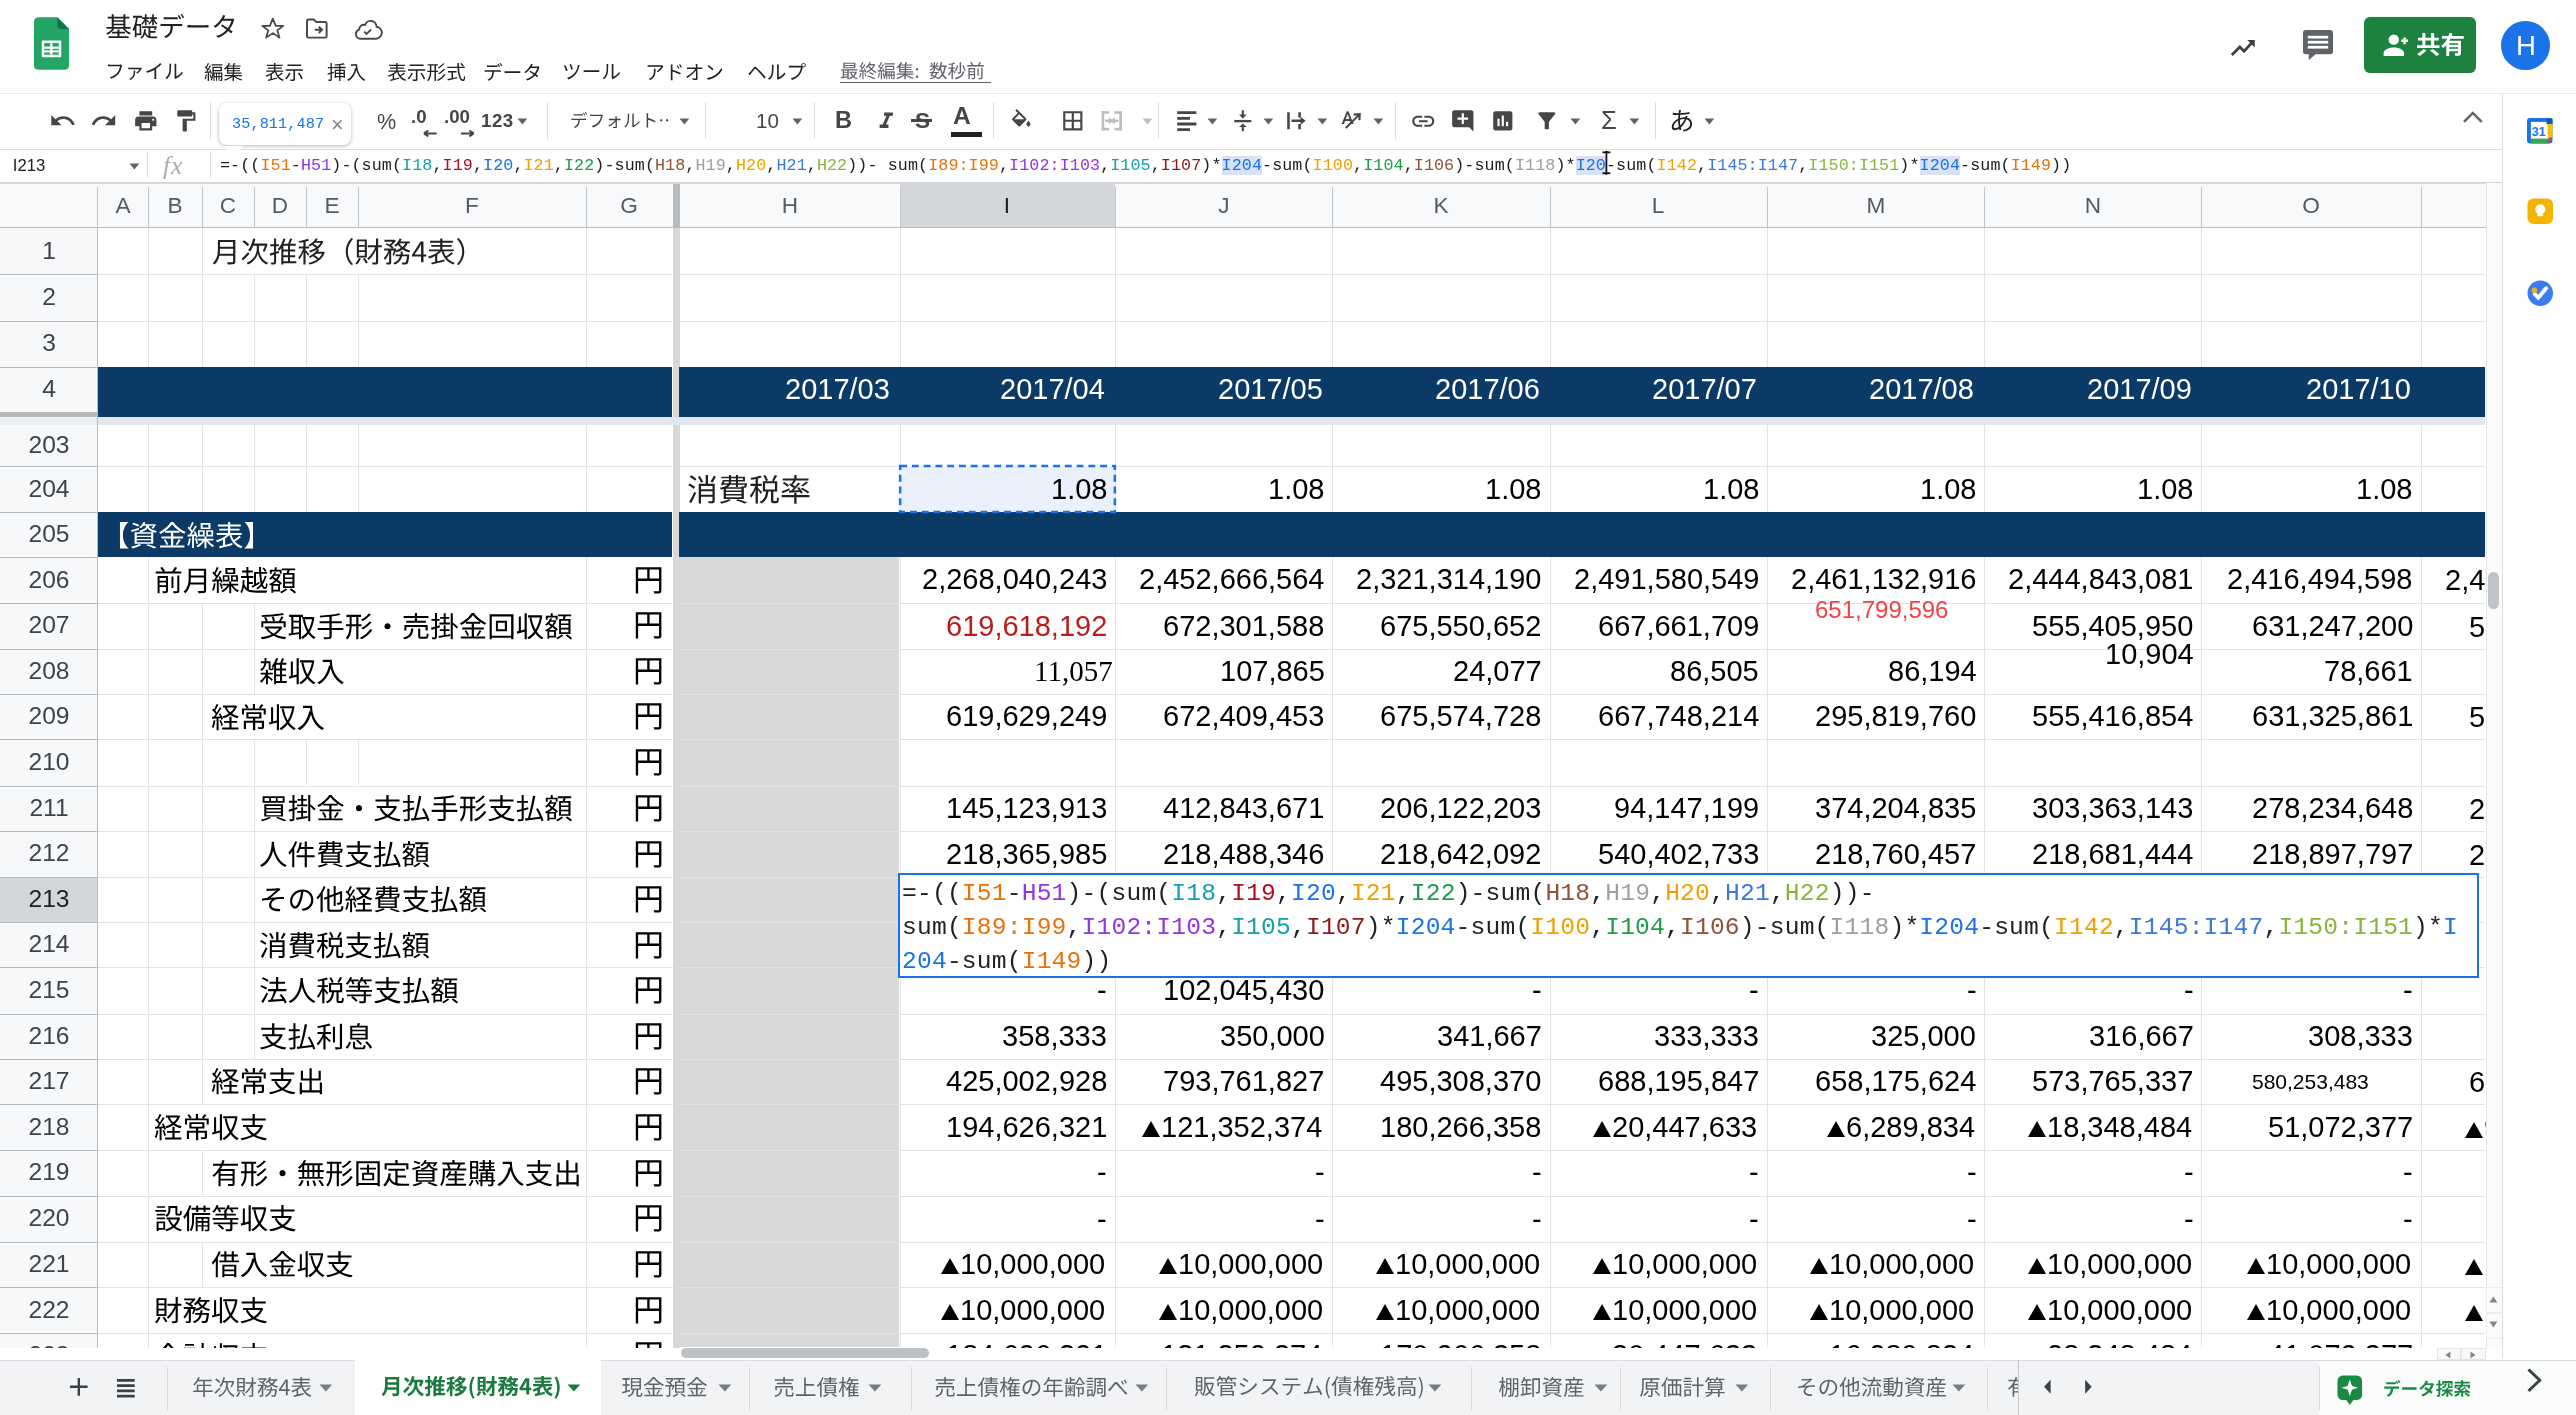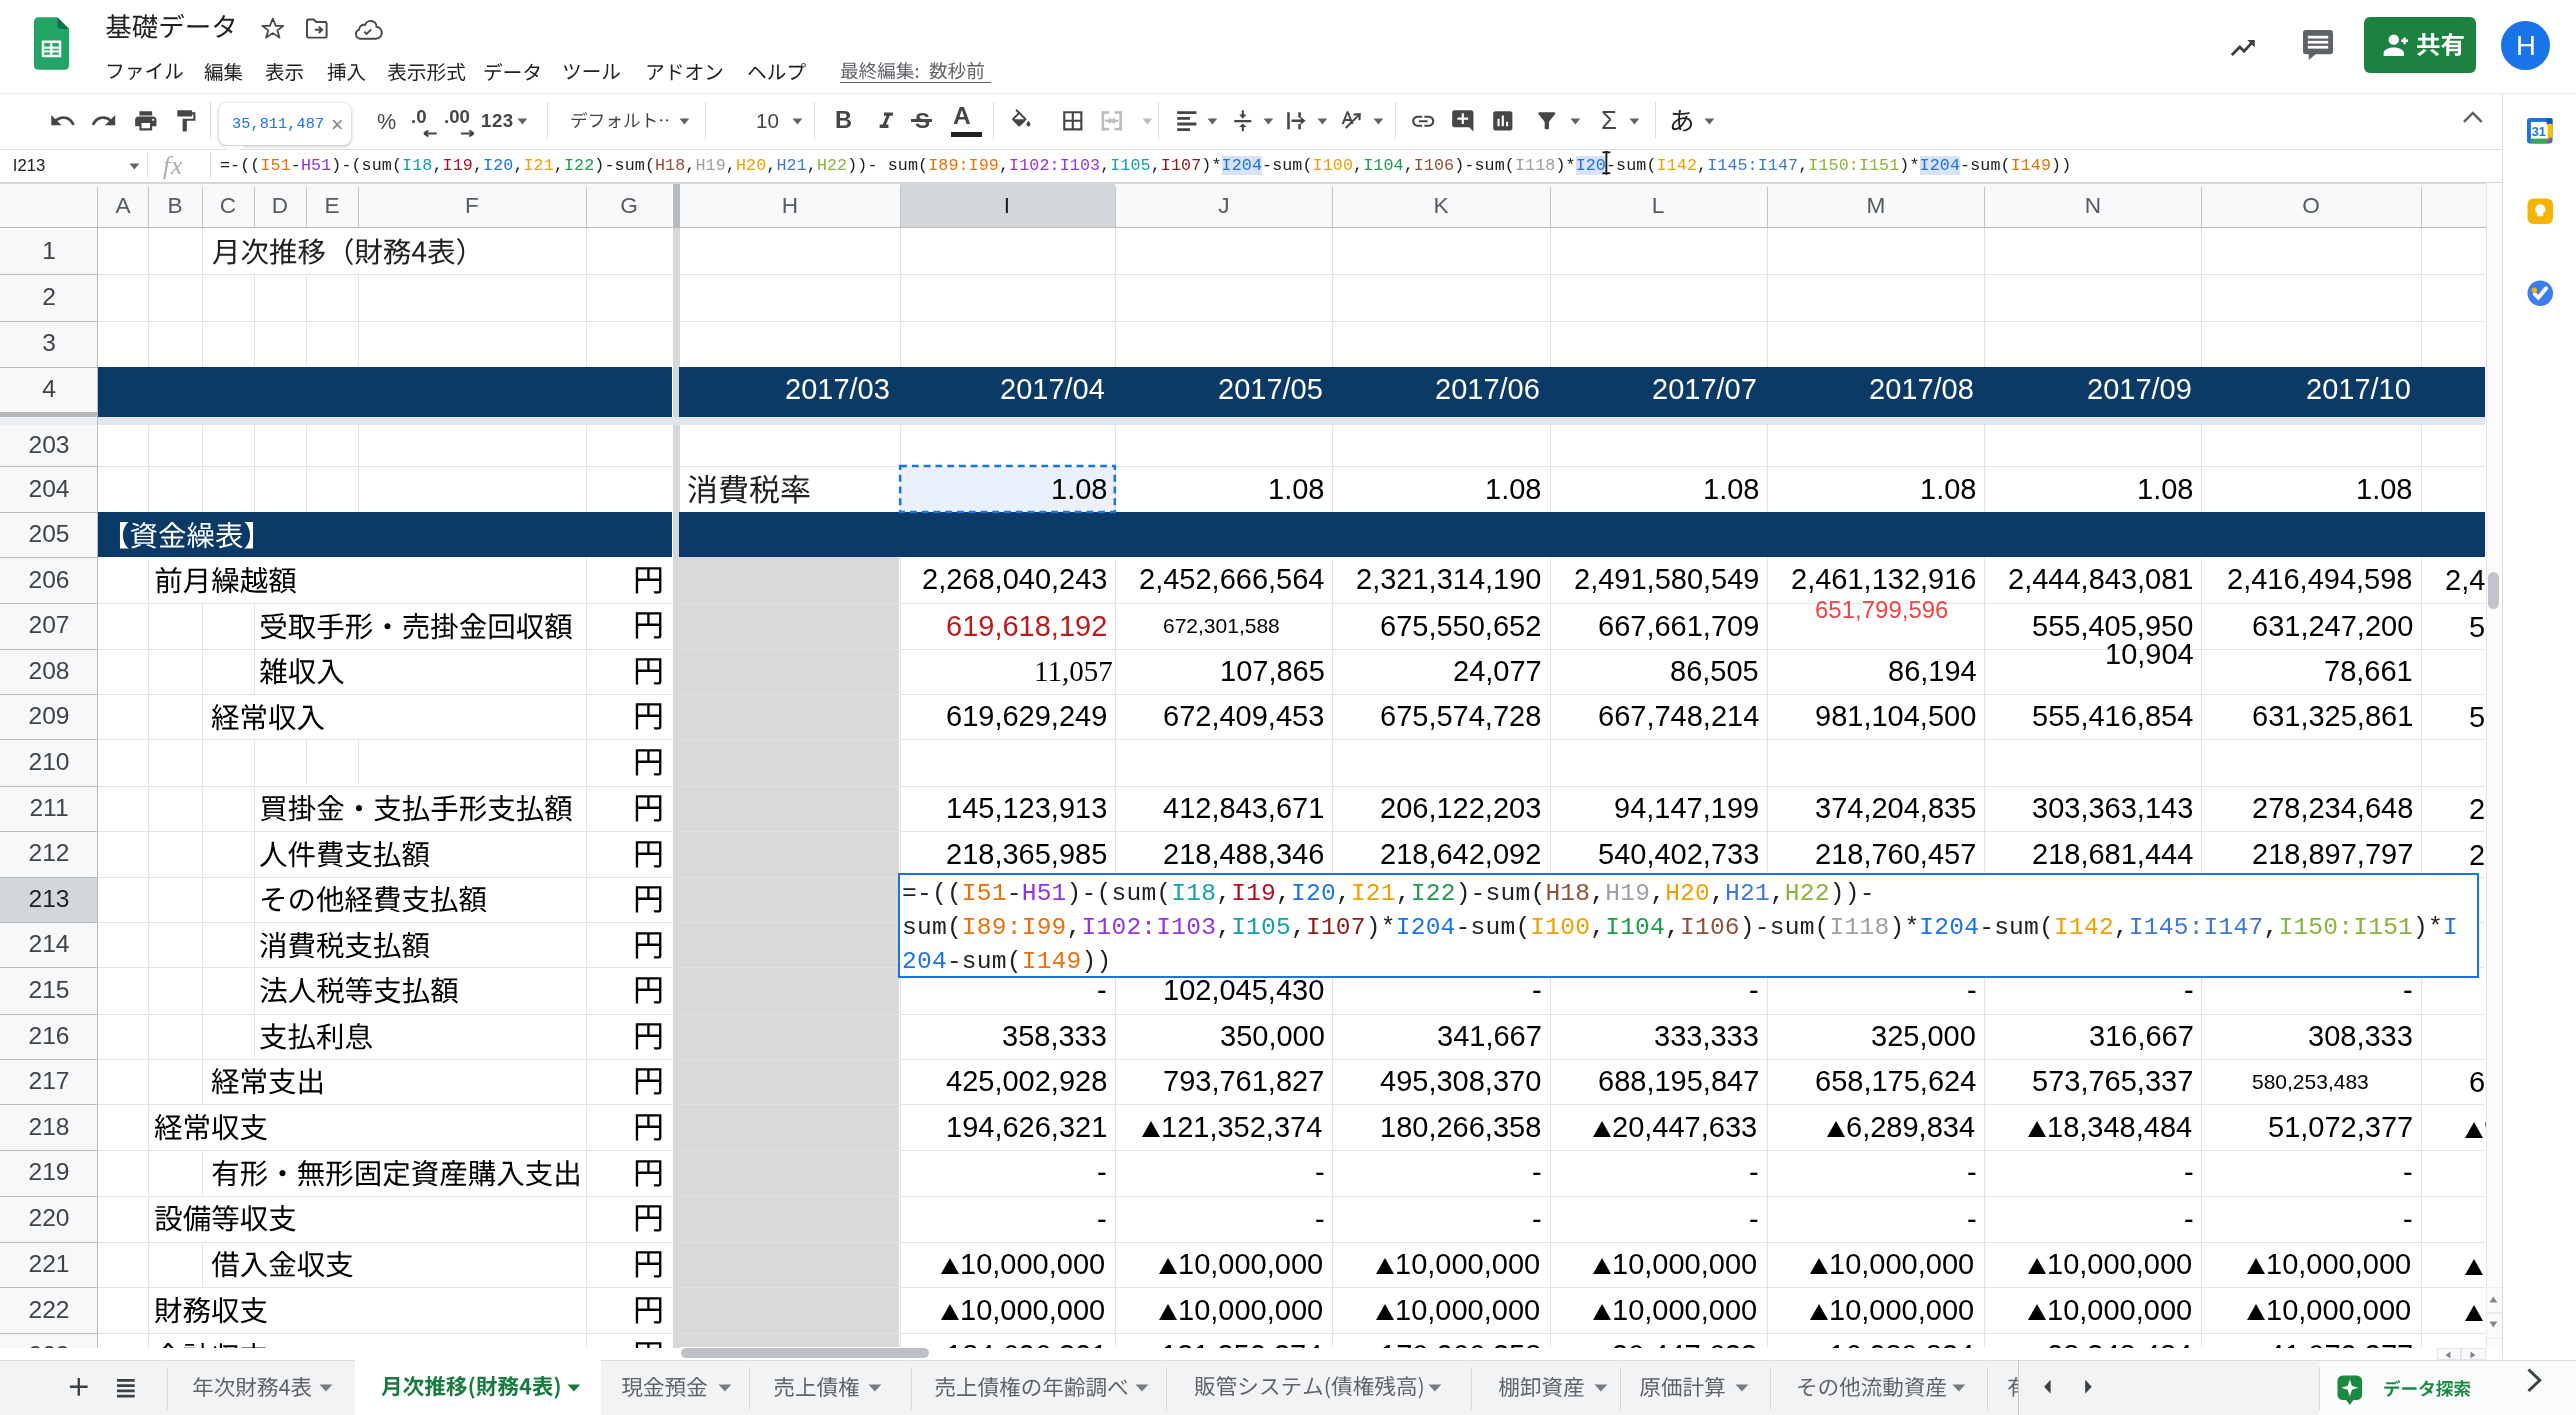--- a/index.html
+++ b/index.html
@@ -115,42 +115,42 @@
 <div style="position:absolute;left:1139px;top:557px;height:45px;line-height:45px;font-family:'Liberation Sans',sans-serif;font-size:29px;color:#000;white-space:pre">2,452,666,564</div>
 <div style="position:absolute;left:1356px;top:557px;height:45px;line-height:45px;font-family:'Liberation Sans',sans-serif;font-size:29px;color:#000;white-space:pre">2,321,314,190</div>
 <div style="position:absolute;left:1574px;top:557px;height:45px;line-height:45px;font-family:'Liberation Sans',sans-serif;font-size:29px;color:#000;white-space:pre">2,491,580,549</div>
 <div style="position:absolute;left:1791px;top:557px;height:33px;line-height:45px;font-family:'Liberation Sans',sans-serif;font-size:29px;color:#000;white-space:pre">2,461,132,916</div>
 <div style="position:absolute;left:2008px;top:557px;height:45px;line-height:45px;font-family:'Liberation Sans',sans-serif;font-size:29px;color:#000;white-space:pre">2,444,843,081</div>
 <div style="position:absolute;left:2227px;top:557px;height:45px;line-height:45px;font-family:'Liberation Sans',sans-serif;font-size:29px;color:#000;white-space:pre">2,416,494,598</div>
 <div style="position:absolute;left:2422px;top:558px;width:64px;height:44px;overflow:hidden">
     <div style="position:absolute;left:23px;top:0;height:45px;line-height:45px;font-family:'Liberation Sans',sans-serif;font-size:29px;color:#000;white-space:pre">2,454,979,837</div>
   </div>
 <div style="position:absolute;left:946px;top:603px;height:46px;line-height:46px;font-family:'Liberation Sans',sans-serif;font-size:29px;color:#b91c1c;white-space:pre">619,618,192</div>
-<div style="position:absolute;left:1163px;top:603px;height:46px;line-height:46px;font-family:'Liberation Sans',sans-serif;font-size:21px;color:#000;white-space:pre">672,301,588</div>
+<div style="position:absolute;left:1163px;top:603px;height:46px;line-height:46px;font-family:'Liberation Sans',sans-serif;font-size:29px;color:#000;white-space:pre">672,301,588</div>
 <div style="position:absolute;left:1380px;top:603px;height:46px;line-height:46px;font-family:'Liberation Sans',sans-serif;font-size:29px;color:#000;white-space:pre">675,550,652</div>
 <div style="position:absolute;left:1598px;top:603px;height:46px;line-height:46px;font-family:'Liberation Sans',sans-serif;font-size:29px;color:#000;white-space:pre">667,661,709</div>
 <div style="position:absolute;left:1815px;top:587px;height:46px;line-height:46px;font-family:'Liberation Sans',sans-serif;font-size:24px;color:#ef4444;white-space:pre">651,799,596</div>
 <div style="position:absolute;left:2032px;top:603px;height:46px;line-height:46px;font-family:'Liberation Sans',sans-serif;font-size:29px;color:#000;white-space:pre">555,405,950</div>
 <div style="position:absolute;left:2252px;top:603px;height:46px;line-height:46px;font-family:'Liberation Sans',sans-serif;font-size:29px;color:#000;white-space:pre">631,247,200</div>
 <div style="position:absolute;left:2422px;top:604px;width:64px;height:45px;overflow:hidden">
     <div style="position:absolute;left:47px;top:0;height:46px;line-height:46px;font-family:'Liberation Sans',sans-serif;font-size:29px;color:#000;white-space:pre">560,123,456</div>
   </div>
 <div style="position:absolute;left:1034px;top:649px;height:45px;line-height:45px;font-family:Liberation Serif, serif;font-size:29px;color:#000;white-space:pre">11,057</div>
 <div style="position:absolute;left:1220px;top:649px;height:45px;line-height:45px;font-family:'Liberation Sans',sans-serif;font-size:29px;color:#000;white-space:pre">107,865</div>
 <div style="position:absolute;left:1453px;top:649px;height:45px;line-height:45px;font-family:'Liberation Sans',sans-serif;font-size:29px;color:#000;white-space:pre">24,077</div>
 <div style="position:absolute;left:1670px;top:649px;height:45px;line-height:45px;font-family:'Liberation Sans',sans-serif;font-size:29px;color:#000;white-space:pre">86,505</div>
 <div style="position:absolute;left:1888px;top:649px;height:45px;line-height:45px;font-family:'Liberation Sans',sans-serif;font-size:29px;color:#000;white-space:pre">86,194</div>
 <div style="position:absolute;left:2105px;top:632px;height:45px;line-height:45px;font-family:'Liberation Sans',sans-serif;font-size:29px;color:#000;white-space:pre">10,904</div>
 <div style="position:absolute;left:2324px;top:649px;height:45px;line-height:45px;font-family:'Liberation Sans',sans-serif;font-size:29px;color:#000;white-space:pre">78,661</div>
 <div style="position:absolute;left:2422px;top:650px;width:64px;height:44px;overflow:hidden"></div>
 <div style="position:absolute;left:946px;top:694px;height:45px;line-height:45px;font-family:'Liberation Sans',sans-serif;font-size:29px;color:#000;white-space:pre">619,629,249</div>
 <div style="position:absolute;left:1163px;top:694px;height:45px;line-height:45px;font-family:'Liberation Sans',sans-serif;font-size:29px;color:#000;white-space:pre">672,409,453</div>
 <div style="position:absolute;left:1380px;top:694px;height:45px;line-height:45px;font-family:'Liberation Sans',sans-serif;font-size:29px;color:#000;white-space:pre">675,574,728</div>
 <div style="position:absolute;left:1598px;top:694px;height:45px;line-height:45px;font-family:'Liberation Sans',sans-serif;font-size:29px;color:#000;white-space:pre">667,748,214</div>
-<div style="position:absolute;left:1815px;top:694px;height:45px;line-height:45px;font-family:'Liberation Sans',sans-serif;font-size:29px;color:#000;white-space:pre">981,104,500</div>
+<div style="position:absolute;left:1815px;top:694px;height:45px;line-height:45px;font-family:'Liberation Sans',sans-serif;font-size:29px;color:#000;white-space:pre">295,819,760</div>
 <div style="position:absolute;left:2032px;top:694px;height:45px;line-height:45px;font-family:'Liberation Sans',sans-serif;font-size:29px;color:#000;white-space:pre">555,416,854</div>
 <div style="position:absolute;left:2252px;top:694px;height:45px;line-height:45px;font-family:'Liberation Sans',sans-serif;font-size:29px;color:#000;white-space:pre">631,325,861</div>
 <div style="position:absolute;left:2422px;top:695px;width:64px;height:44px;overflow:hidden">
     <div style="position:absolute;left:47px;top:0;height:45px;line-height:45px;font-family:'Liberation Sans',sans-serif;font-size:29px;color:#000;white-space:pre">560,169,134</div>
   </div>
 <div style="position:absolute;left:946px;top:786px;height:45px;line-height:45px;font-family:'Liberation Sans',sans-serif;font-size:29px;color:#000;white-space:pre">145,123,913</div>
 <div style="position:absolute;left:1163px;top:786px;height:45px;line-height:45px;font-family:'Liberation Sans',sans-serif;font-size:29px;color:#000;white-space:pre">412,843,671</div>
 <div style="position:absolute;left:1380px;top:786px;height:45px;line-height:45px;font-family:'Liberation Sans',sans-serif;font-size:29px;color:#000;white-space:pre">206,122,203</div>
 <div style="position:absolute;left:1614px;top:786px;height:45px;line-height:45px;font-family:'Liberation Sans',sans-serif;font-size:29px;color:#000;white-space:pre">94,147,199</div>
 <div style="position:absolute;left:1815px;top:786px;height:45px;line-height:45px;font-family:'Liberation Sans',sans-serif;font-size:29px;color:#000;white-space:pre">374,204,835</div>

